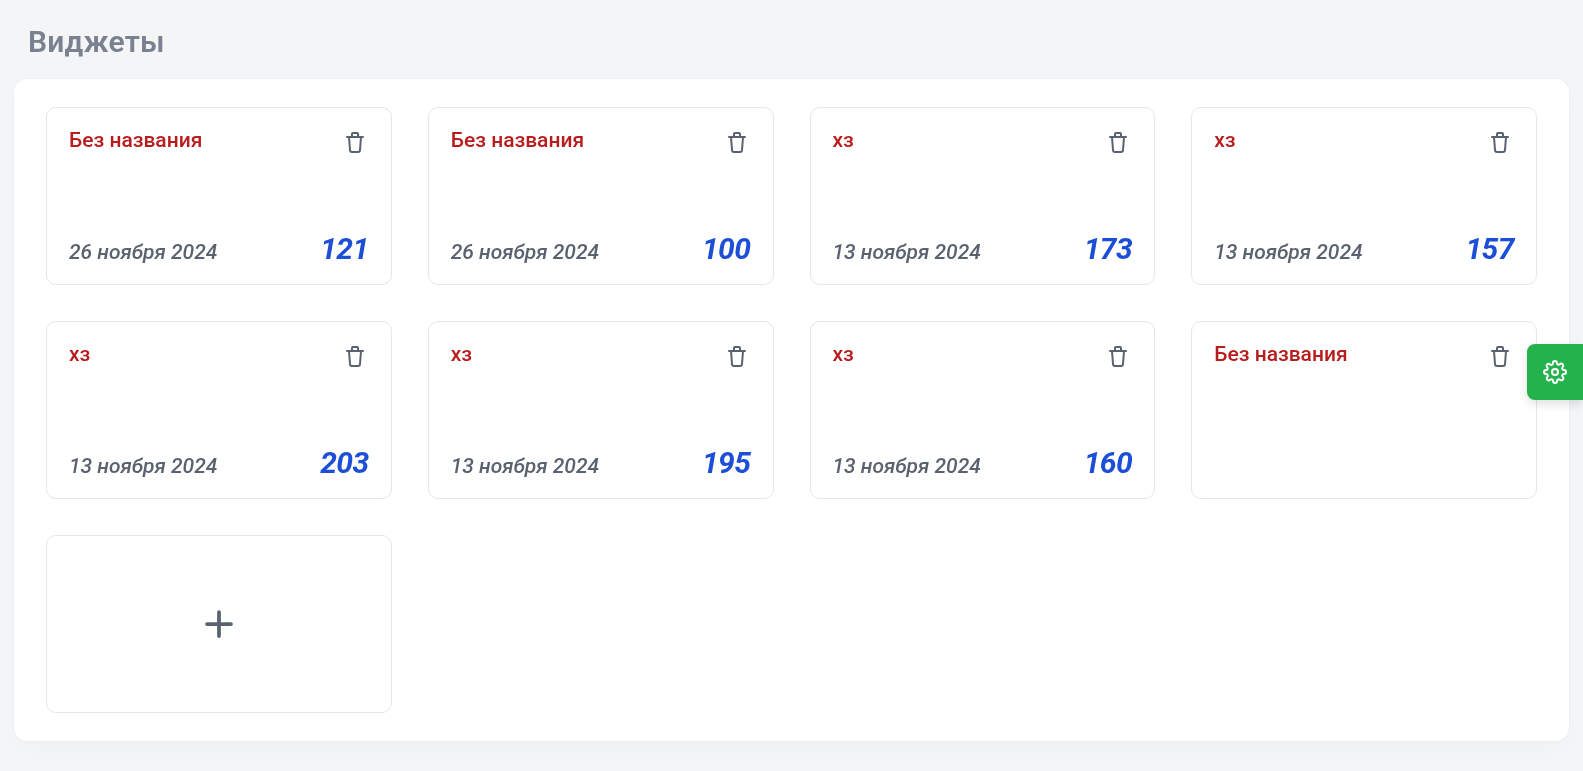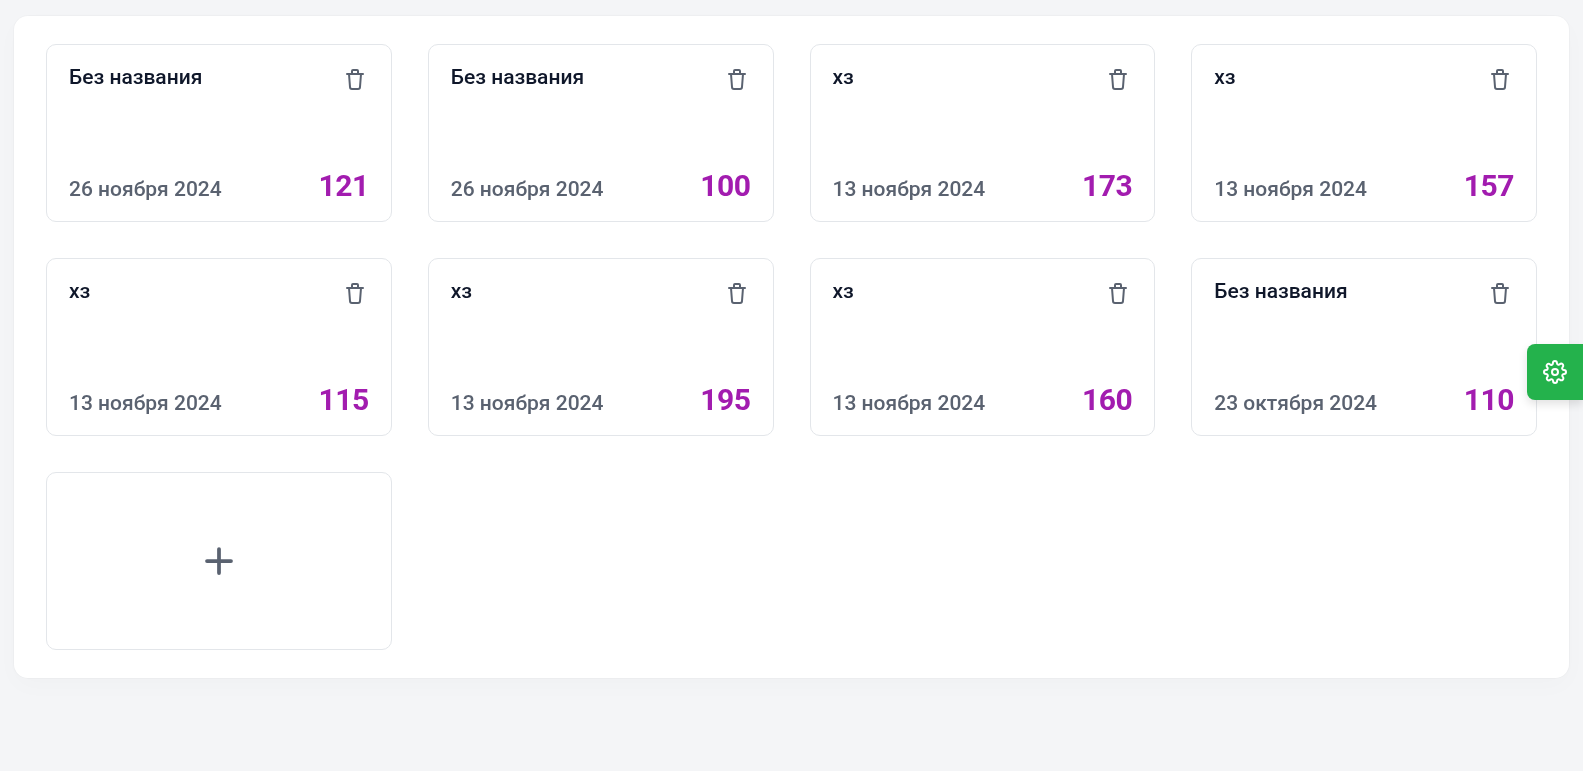--- a/index.html
+++ b/index.html
@@ -44,48 +44,49 @@
     background: #fff;
     cursor: pointer;
   }
   .card-top {
     display: flex;
     justify-content: space-between;
     align-items: flex-start;
   }
   .card-title {
     font-size: 21px;
-    color: #0f172a;
+    color: #b91c1c;
     font-weight: 500;
     line-height: 1.2;
   }
   .trash-btn {
     width: 28px;
     height: 28px;
     display: flex;
     align-items: center;
     justify-content: center;
     cursor: pointer;
     color: #5a6270;
     flex-shrink: 0;
   }
   .trash-btn svg { width: 24px; height: 26px; stroke: #5a6270; }
   .card-bottom {
     display: flex;
     justify-content: space-between;
     align-items: baseline;
+    font-style: italic;
   }
   .card-date {
     font-size: 21px;
     color: #5a6270;
     font-weight: 500;
   }
   .card-num {
     font-size: 30px;
-    color: #a21caf;
+    color: #1d4ed8;
     font-weight: 700;
     letter-spacing: -0.5px;
   }
   .add-card {
     border: 1px solid #e3e6ea;
     border-radius: 10px;
     height: 178px;
     display: flex;
     align-items: center;
     justify-content: center;
@@ -110,20 +111,21 @@
     box-shadow: 0 4px 10px rgba(0,0,0,0.12);
   }
   .settings-tab svg {
     width: 24px; height: 24px; stroke: #ffffff;
   }
 </style>
 </head>
 <body>
 
 <div class="page">
+  <h1 class="page-title">Виджеты</h1>
 
   <div class="panel">
     <div class="grid">
 
       <div class="card">
         <div class="card-top">
           <div class="card-title">Без названия</div>
           <div class="trash-btn">
             <svg viewBox="0 0 24 24" fill="none" stroke-width="2" stroke-linecap="round" stroke-linejoin="round">
                 <path d="M4 7h16"></path>
@@ -195,21 +197,21 @@
           <div class="trash-btn">
             <svg viewBox="0 0 24 24" fill="none" stroke-width="2" stroke-linecap="round" stroke-linejoin="round">
                 <path d="M4 7h16"></path>
                 <path d="M10 3h4a1 1 0 0 1 1 1v3H9V4a1 1 0 0 1 1-1z"></path>
                 <path d="M6 7l1 13a2 2 0 0 0 2 2h6a2 2 0 0 0 2-2l1-13"></path>
               </svg>
           </div>
         </div>
         <div class="card-bottom">
           <div class="card-date">13 ноября 2024</div>
-          <div class="card-num">115</div>
+          <div class="card-num">203</div>
         </div>
       </div>
 
       <div class="card">
         <div class="card-top">
           <div class="card-title">хз</div>
           <div class="trash-btn">
             <svg viewBox="0 0 24 24" fill="none" stroke-width="2" stroke-linecap="round" stroke-linejoin="round">
                 <path d="M4 7h16"></path>
                 <path d="M10 3h4a1 1 0 0 1 1 1v3H9V4a1 1 0 0 1 1-1z"></path>
@@ -243,24 +245,20 @@
       <div class="card">
         <div class="card-top">
           <div class="card-title">Без названия</div>
           <div class="trash-btn">
             <svg viewBox="0 0 24 24" fill="none" stroke-width="2" stroke-linecap="round" stroke-linejoin="round">
                 <path d="M4 7h16"></path>
                 <path d="M10 3h4a1 1 0 0 1 1 1v3H9V4a1 1 0 0 1 1-1z"></path>
                 <path d="M6 7l1 13a2 2 0 0 0 2 2h6a2 2 0 0 0 2-2l1-13"></path>
               </svg>
           </div>
-        </div>
-        <div class="card-bottom">
-          <div class="card-date">23 октября 2024</div>
-          <div class="card-num">110</div>
         </div>
       </div>
 
       <div class="add-card">
         <svg viewBox="0 0 24 24" fill="none" stroke-width="2.5" stroke-linecap="round">
             <path d="M12 4v16"></path>
             <path d="M4 12h16"></path>
           </svg>
       </div>
 

